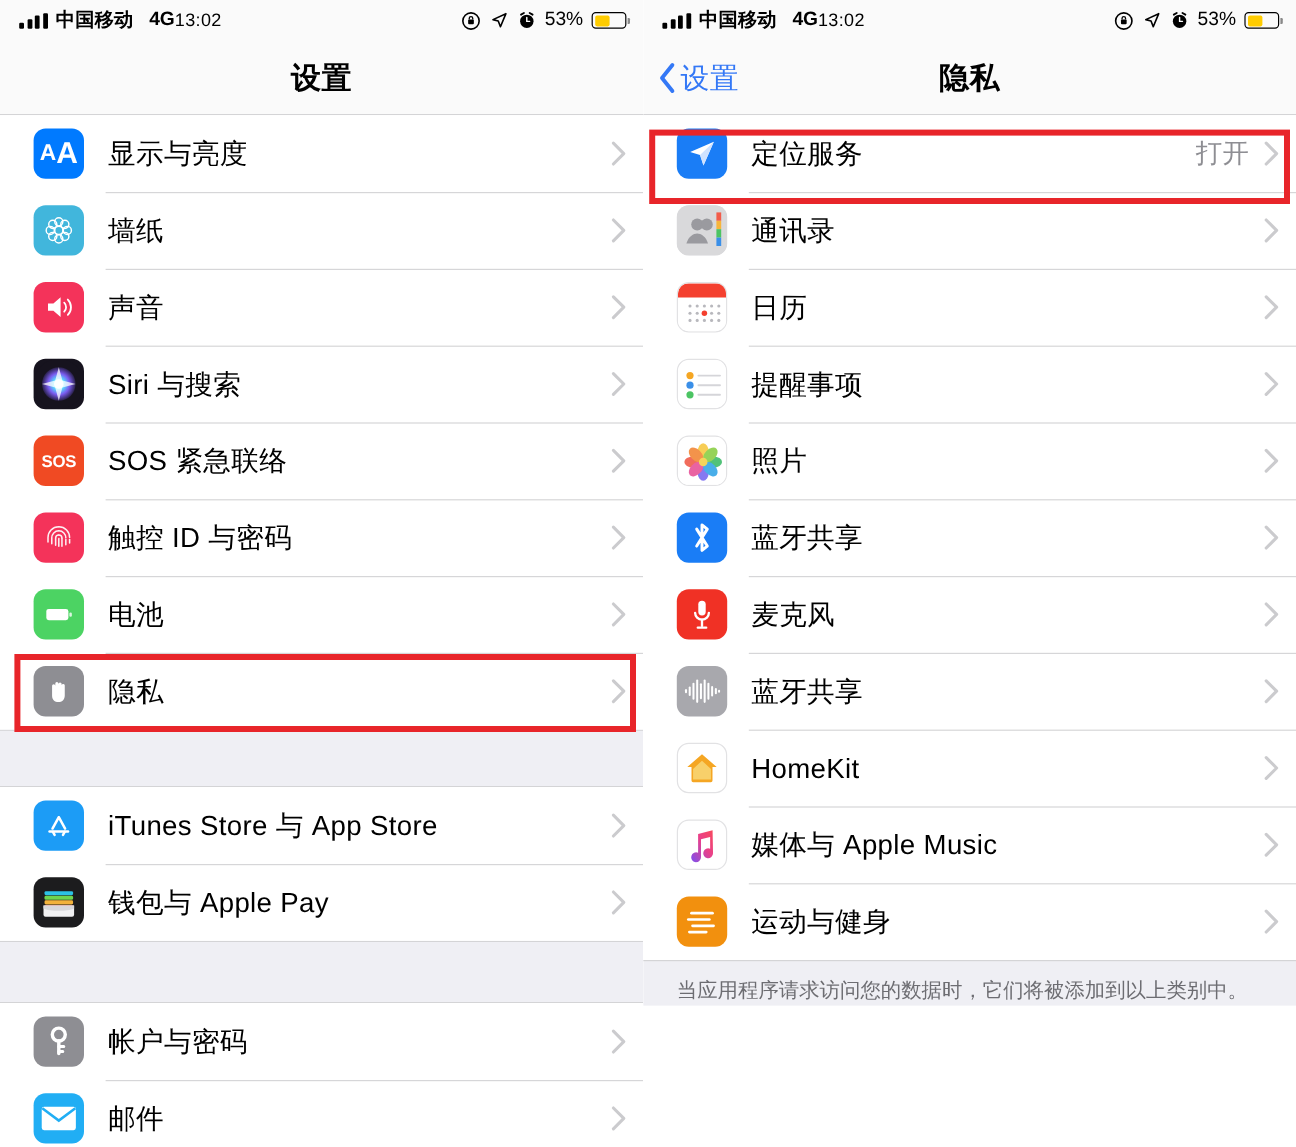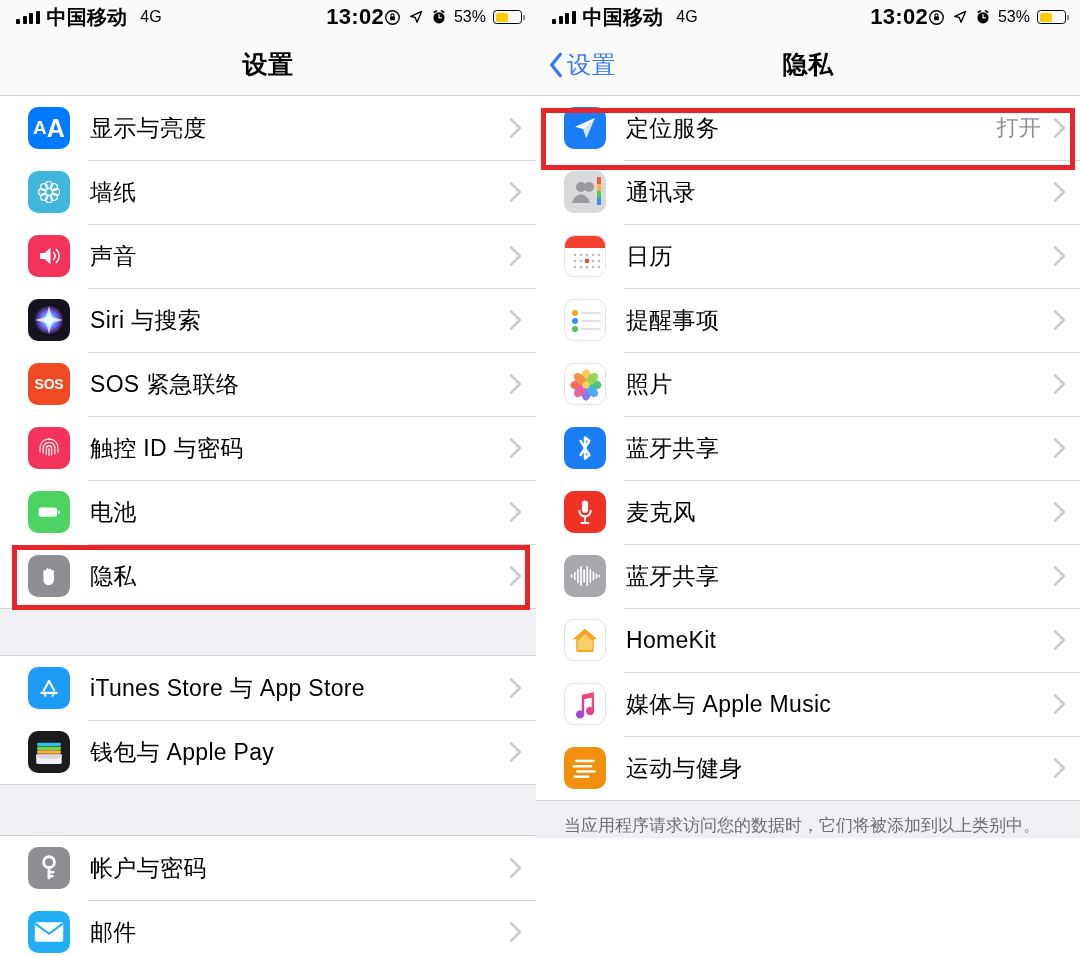--- a/index.html
+++ b/index.html
@@ -19,23 +19,23 @@
     padding: 0 14px 0 16px; background: #fafafa;
     font-size: 17px; font-weight: bold; color: #000;
   }
   .sb-left { display: flex; align-items: center; gap: 7px; flex: 0 0 auto; }
   .bars { display: flex; align-items: flex-end; gap: 2.5px; height: 13px; }
   .bars i { width: 4px; background: #000; border-radius: 1px; display: block; }
   .bars i:nth-child(1) { height: 5px; }
   .bars i:nth-child(2) { height: 8px; }
   .bars i:nth-child(3) { height: 11px; }
   .bars i:nth-child(4) { height: 13px; }
-  .carrier { font-size: 20px; font-weight: 600; letter-spacing: .2px; }
-  .nettype { font-size: 16px; font-weight: 400; margin-left: 6px; }
-  .sb-center { flex: 1; text-align: right; font-size: 22px; font-weight: bold; letter-spacing: .3px; }
+  .carrier { font-size: 16px; font-weight: 600; letter-spacing: .2px; }
+  .nettype { font-size: 16px; font-weight: 700; margin-left: 6px; }
+  .sb-center { flex: 1; text-align: left; font-size: 15px; font-weight: normal; letter-spacing: .3px; }
   .sb-right { display: flex; align-items: center; gap: 7px; flex: 0 0 auto; }
   .sb-right svg { display: block; }
   .batt-pct { font-size: 16px; font-weight: 500; }
   .battery { width: 29px; height: 14px; border: 1.6px solid #000; border-radius: 3.5px; position: relative; padding: 1.5px; }
   .battery::after { content:""; position:absolute; right:-4px; top:4px; width:2.5px; height:5px; background:#000; border-radius:0 1px 1px 0; opacity:.45;}
   .battery span { display: block; height: 100%; background: #FFCC00; border-radius: 1.5px; }
 
   
   .navbar {
     height: 62px; background: #fafafa; position: relative;

